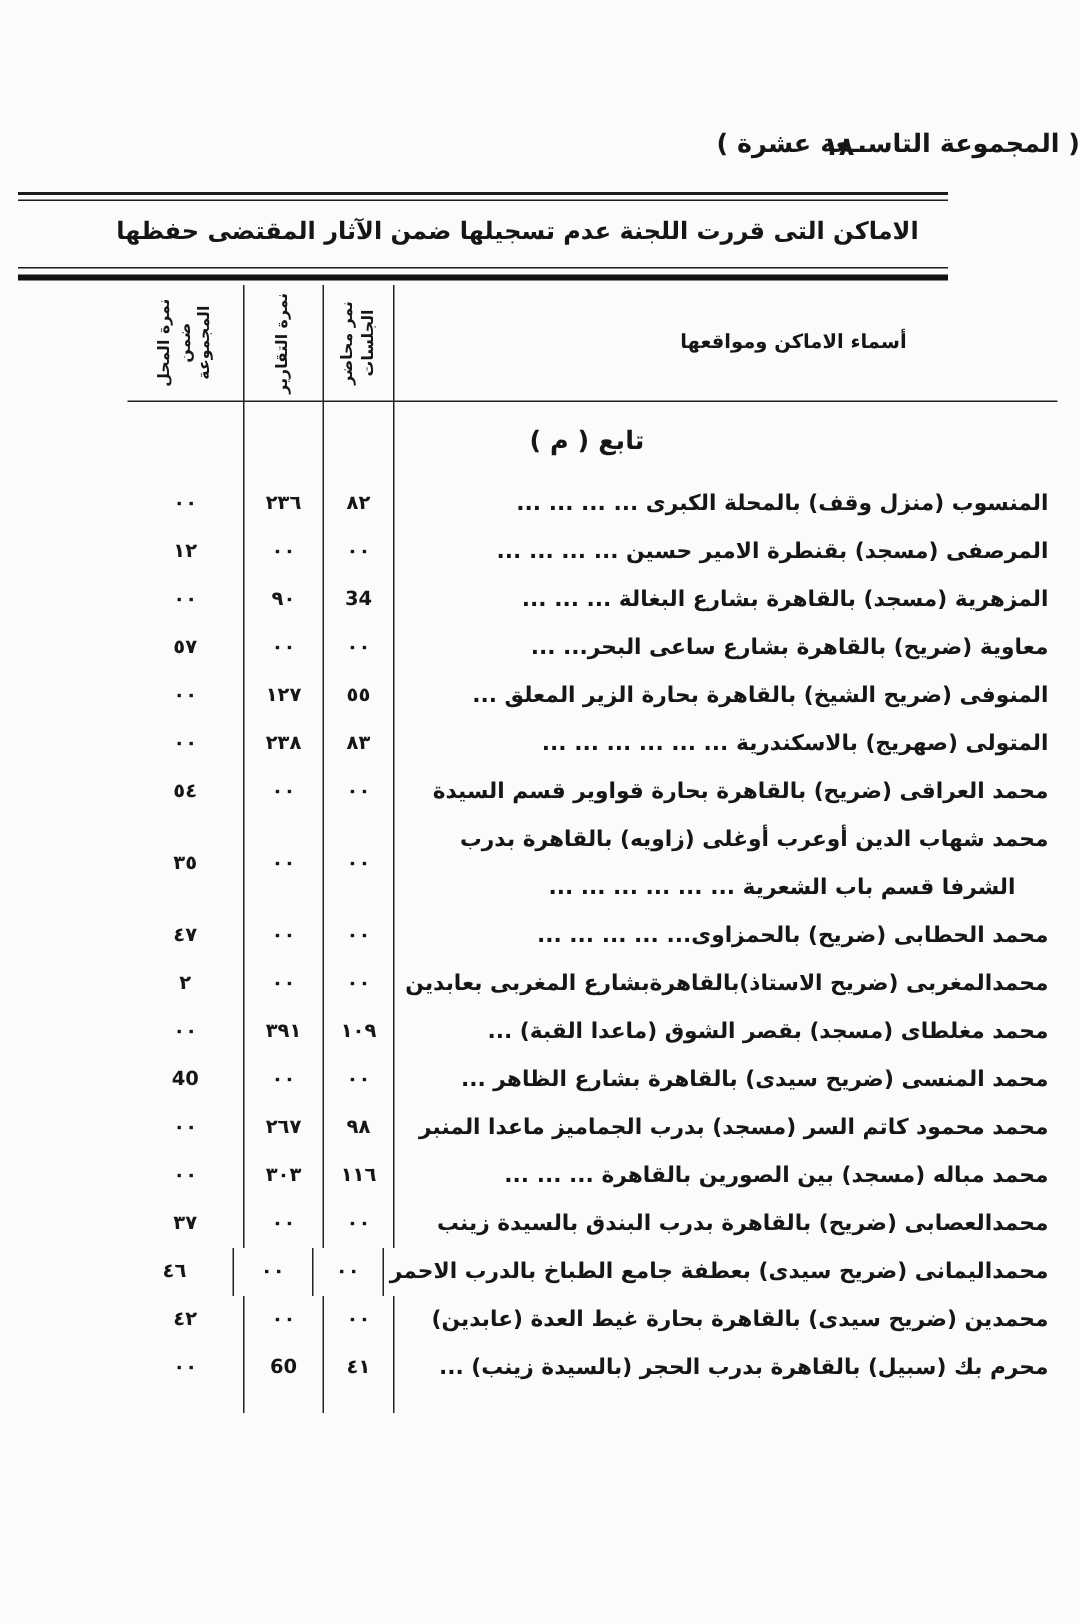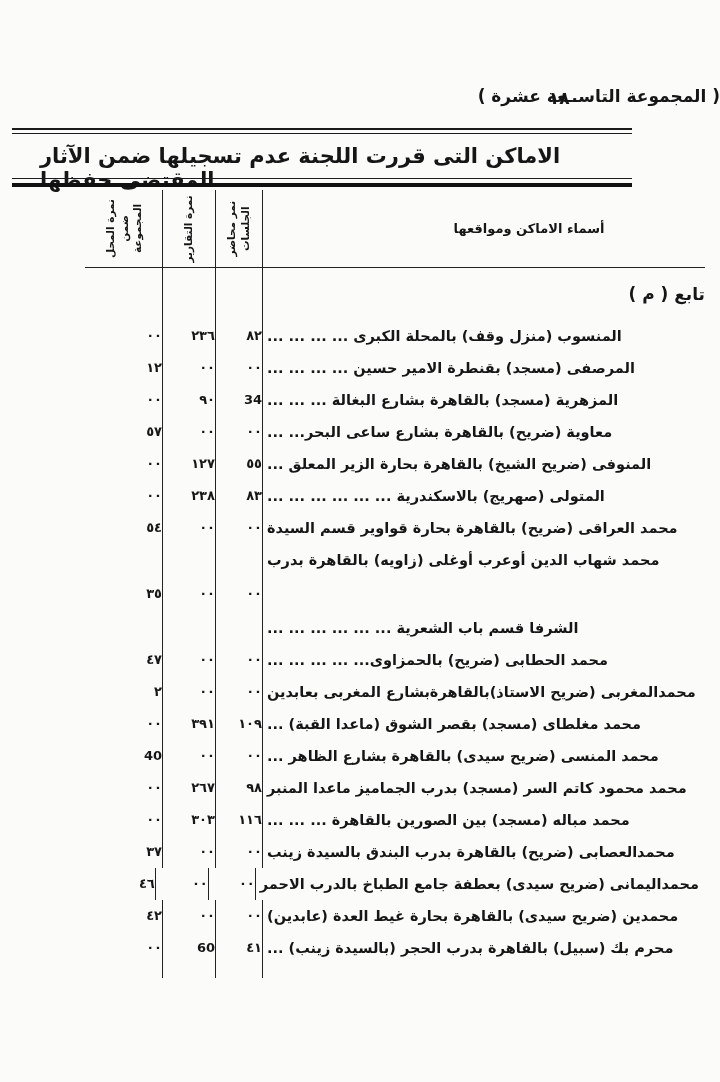--- a/index.html
+++ b/index.html
@@ -27,21 +27,21 @@
   
   .rule{position:absolute;left:12px;right:88px;background:#1b1b1b;}
   .r1a{top:128px;height:2px;}
   .r1b{top:133px;height:1px;}
   .r2a{top:178px;height:1px;}
   .r2b{top:183px;height:4px;background:#111;}
 
   
   .subtitle{
     position:absolute;top:144px;left:40px;right:70px;
-    text-align:left;font-size:21px;font-weight:bold;
+    text-align:center;font-size:16px;font-weight:bold;
   }
 
   
   .tbl{
     position:absolute;top:190px;right:15px;left:85px; 
     direction:rtl;
   }
   .grid{display:grid;grid-template-columns:1fr 47px 53px 77px;}
   .cell{box-sizing:border-box;}
   .c-name{border-left:1.5px solid #222;}
@@ -59,37 +59,37 @@
   }
   .rot{
     transform:rotate(-90deg);
     width:76px;flex:none;
     font-size:10.5px;font-weight:bold;line-height:1.3;
     text-align:center;white-space:normal;
   }
 
   
   .section-row{height:52px;}
-  .section-row .cell{display:flex;align-items:center;justify-content:flex-start;}
+  .section-row .cell{display:flex;align-items:center;justify-content:flex-end;}
   .section-label{
     font-size:17px;font-weight:bold;letter-spacing:1px;
     padding-left:90px;
   }
 
   
   .trow{min-height:32px;}
   .trow .cell{display:flex;flex-direction:column;justify-content:center;}
   .name-cell{
     padding:0 6px 0 4px;
     font-size:14.5px;font-weight:bold;
     line-height:32px;
   }
-  .name-cell .nline{white-space:nowrap;text-align:left;}
-  .name-cell .nline2{padding-right:22px;margin-top:36px;}
-  .numcell{font-size:13px;font-weight:bold;line-height:32px;}
+  .name-cell .nline{white-space:nowrap;text-align:right;}
+  .name-cell .nline2{padding-right:22px;}
+  .numcell{font-size:13px;font-weight:bold;text-align:center;line-height:32px;}
 
   .tailrow{height:14px;}
 </style>
 </head>
 <body>
 
 <div class="page">
 
   <div class="pagehead">
     <div class="pagenum">١٨٠</div>

